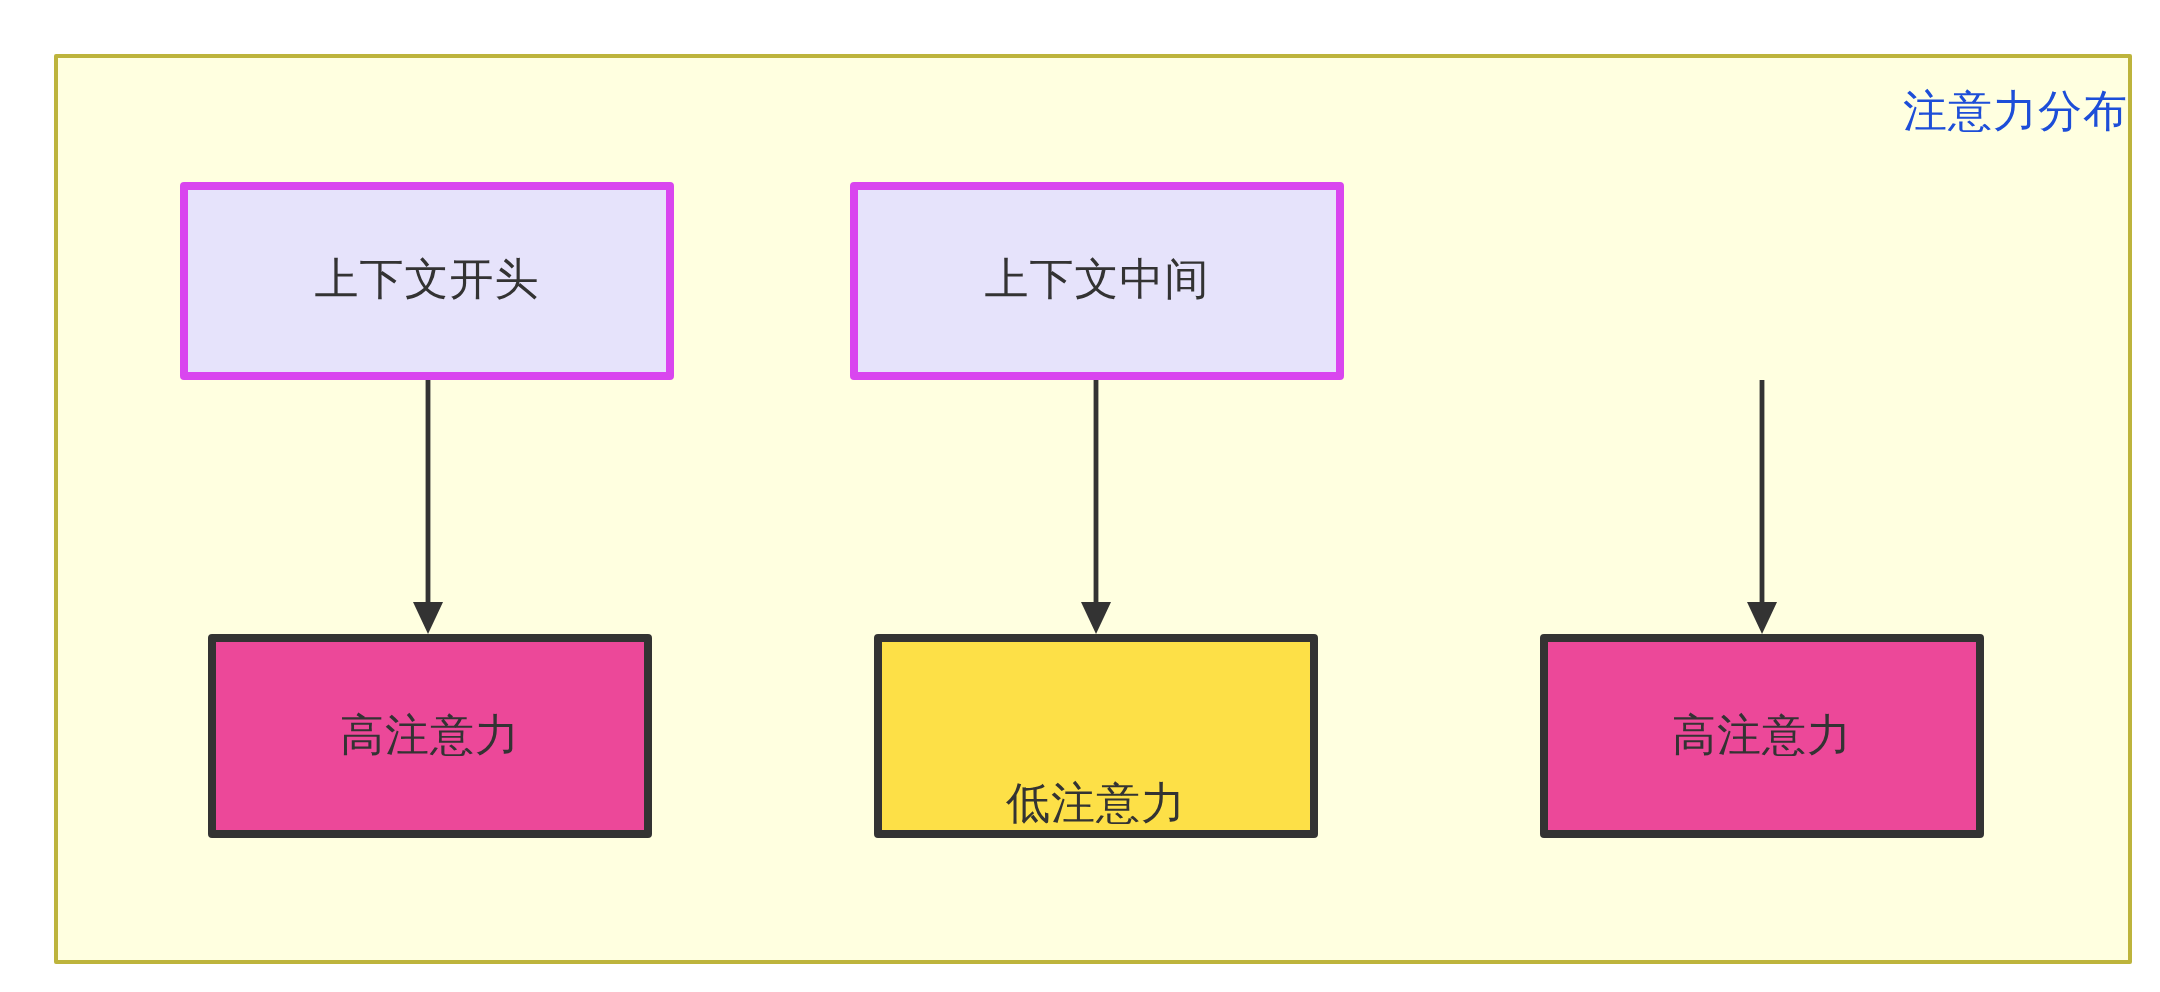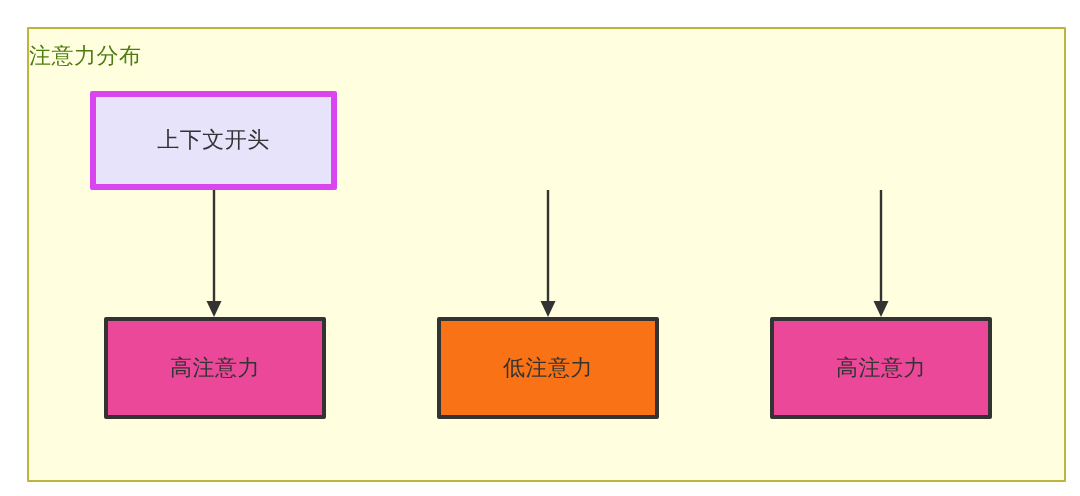--- a/index.html
+++ b/index.html
@@ -28,54 +28,54 @@
     box-sizing: border-box;
     background: #ffffe0;
     border: 2px solid #bdb43c;
     border-radius: 1px;
   }
   .subgraph-title {
     position: absolute;
     left: 0;
     top: 14px;
     width: 100%;
-    text-align: left;
+    text-align: right;
     font-size: 22px;
-    color: #4d7c0f;
+    color: #1d4ed8;
     line-height: 1.2;
     letter-spacing: 0.5px;
   }
   .node {
     position: absolute;
     box-sizing: border-box;
     display: flex;
     align-items: center;
     justify-content: center;
     font-size: 22px;
     color: #333333;
     line-height: 1.2;
     letter-spacing: 0.5px;
   }
   .node-top {
     background: #e6e3fb;
-    border: 6px solid #d946ef;
+    border: 4px solid #d946ef;
     border-radius: 2px;
     width: 247px;
     height: 99px;
     top: 91px;
   }
   .node-bottom {
     border: 4px solid #333333;
     border-radius: 2px;
     width: 222px;
     height: 102px;
     top: 317px;
   }
   .fill-green { background: #ec4899; }
-  .fill-red   { background: #f97316; }
+  .fill-red   { background: #fde047; align-items: flex-end; }
 
   .n-top-1 { left: 90px; }
   .n-top-2 { left: 425px; }
   .n-top-3 { left: 760px; }
 
   .n-bot-1 { left: 104px; }
   .n-bot-2 { left: 437px; }
   .n-bot-3 { left: 770px; }
 
   .edge {
@@ -94,20 +94,23 @@
 
 <div id="canvas">
 
   <div class="subgraph">
     <div class="subgraph-title">注意力分布</div>
   </div>
 
   <div class="node node-top n-top-1">
     <span>上下文开头</span>
   </div>
+  <div class="node node-top n-top-2">
+    <span>上下文中间</span>
+  </div>
 
   <svg class="edge e-1" viewBox="0 0 22 128" xmlns="http://www.w3.org/2000/svg">
     <line x1="11" y1="0" x2="11" y2="114" stroke="#333333" stroke-width="2.4"></line>
     <polygon points="11,127 3.5,111 18.5,111" fill="#333333"></polygon>
   </svg>
   <svg class="edge e-2" viewBox="0 0 22 128" xmlns="http://www.w3.org/2000/svg">
     <line x1="11" y1="0" x2="11" y2="114" stroke="#333333" stroke-width="2.4"></line>
     <polygon points="11,127 3.5,111 18.5,111" fill="#333333"></polygon>
   </svg>
   <svg class="edge e-3" viewBox="0 0 22 128" xmlns="http://www.w3.org/2000/svg">

